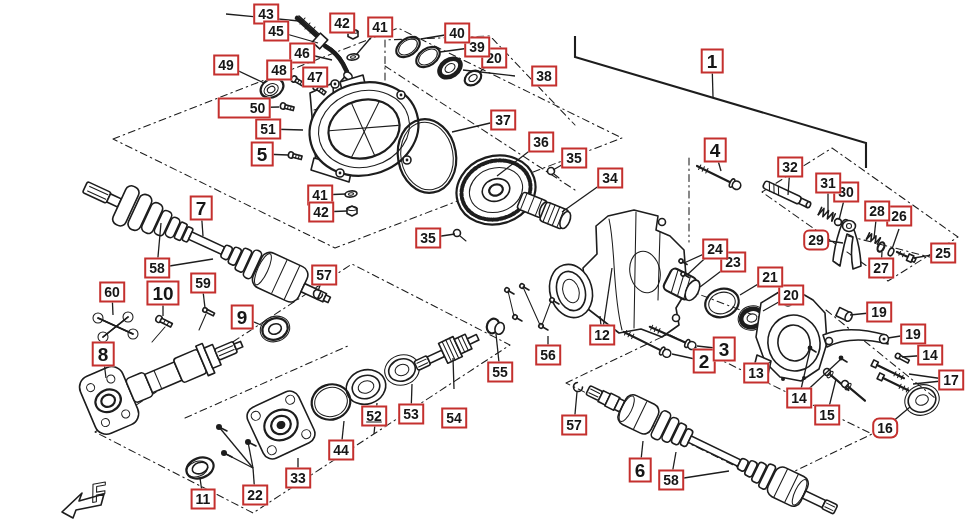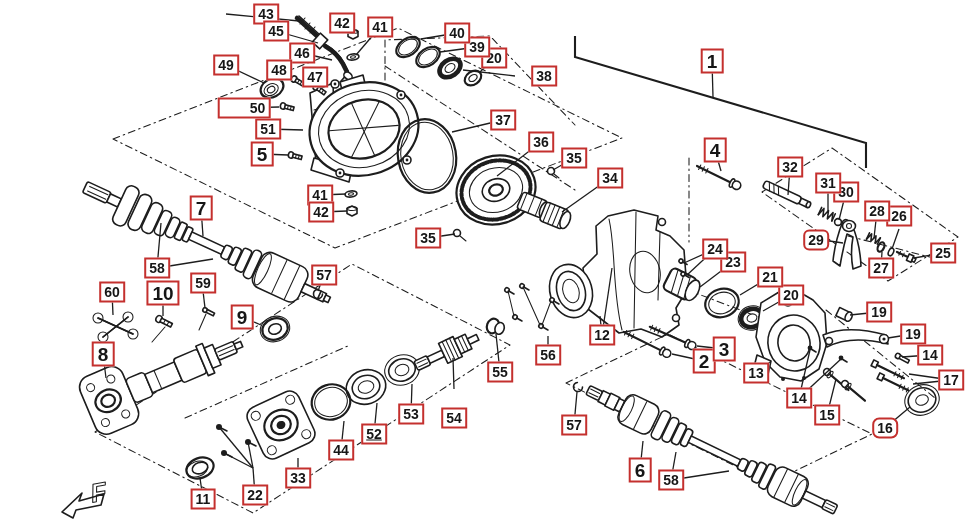--- a/index.html
+++ b/index.html
@@ -683,21 +683,21 @@
       <div class="callout" style="left: 321px; top: 212px;">42</div>
       <div class="callout" style="left: 226px; top: 14px; margin-left: 40px;">43</div>
       <div class="callout" style="left: 341px; top: 450px;">44</div>
       <div class="callout" style="left: 276px; top: 31px;">45</div>
       <div class="callout" style="left: 302px; top: 53px;">46</div>
       <div class="callout" style="left: 315px; top: 77px;">47</div>
       <div class="callout" style="left: 279px; top: 70px;">48</div>
       <div class="callout" style="left: 226px; top: 65px;">49</div>
       <div class="callout" style="left: 244px; top: 108px; padding-left: 30px;">50</div>
       <div class="callout" style="left: 268px; top: 129px;">51</div>
-      <div class="callout" style="left: 374px; top: 434px; text-decoration: underline;">52</div>
+      <div class="callout" style="left: 374px; top: 416px; text-decoration: underline;">52</div>
       <div class="callout" style="left: 411px; top: 414px;">53</div>
       <div class="callout" style="left: 454px; top: 389px; margin-top: 29px;">54</div>
       <div class="callout" style="left: 500px; top: 372px;">55</div>
       <div class="callout" style="left: 548px; top: 355px;">56</div>
       <div class="callout" style="left: 324px; top: 275px;">57</div>
       <div class="callout" style="left: 574px; top: 425px;">57</div>
       <div class="callout" style="left: 157px; top: 268px;">58</div>
       <div class="callout" style="left: 671px; top: 480px;">58</div>
       <div class="callout" style="left: 203px; top: 283px;">59</div>
       <div class="callout" style="left: 112px; top: 292px;">60</div>

